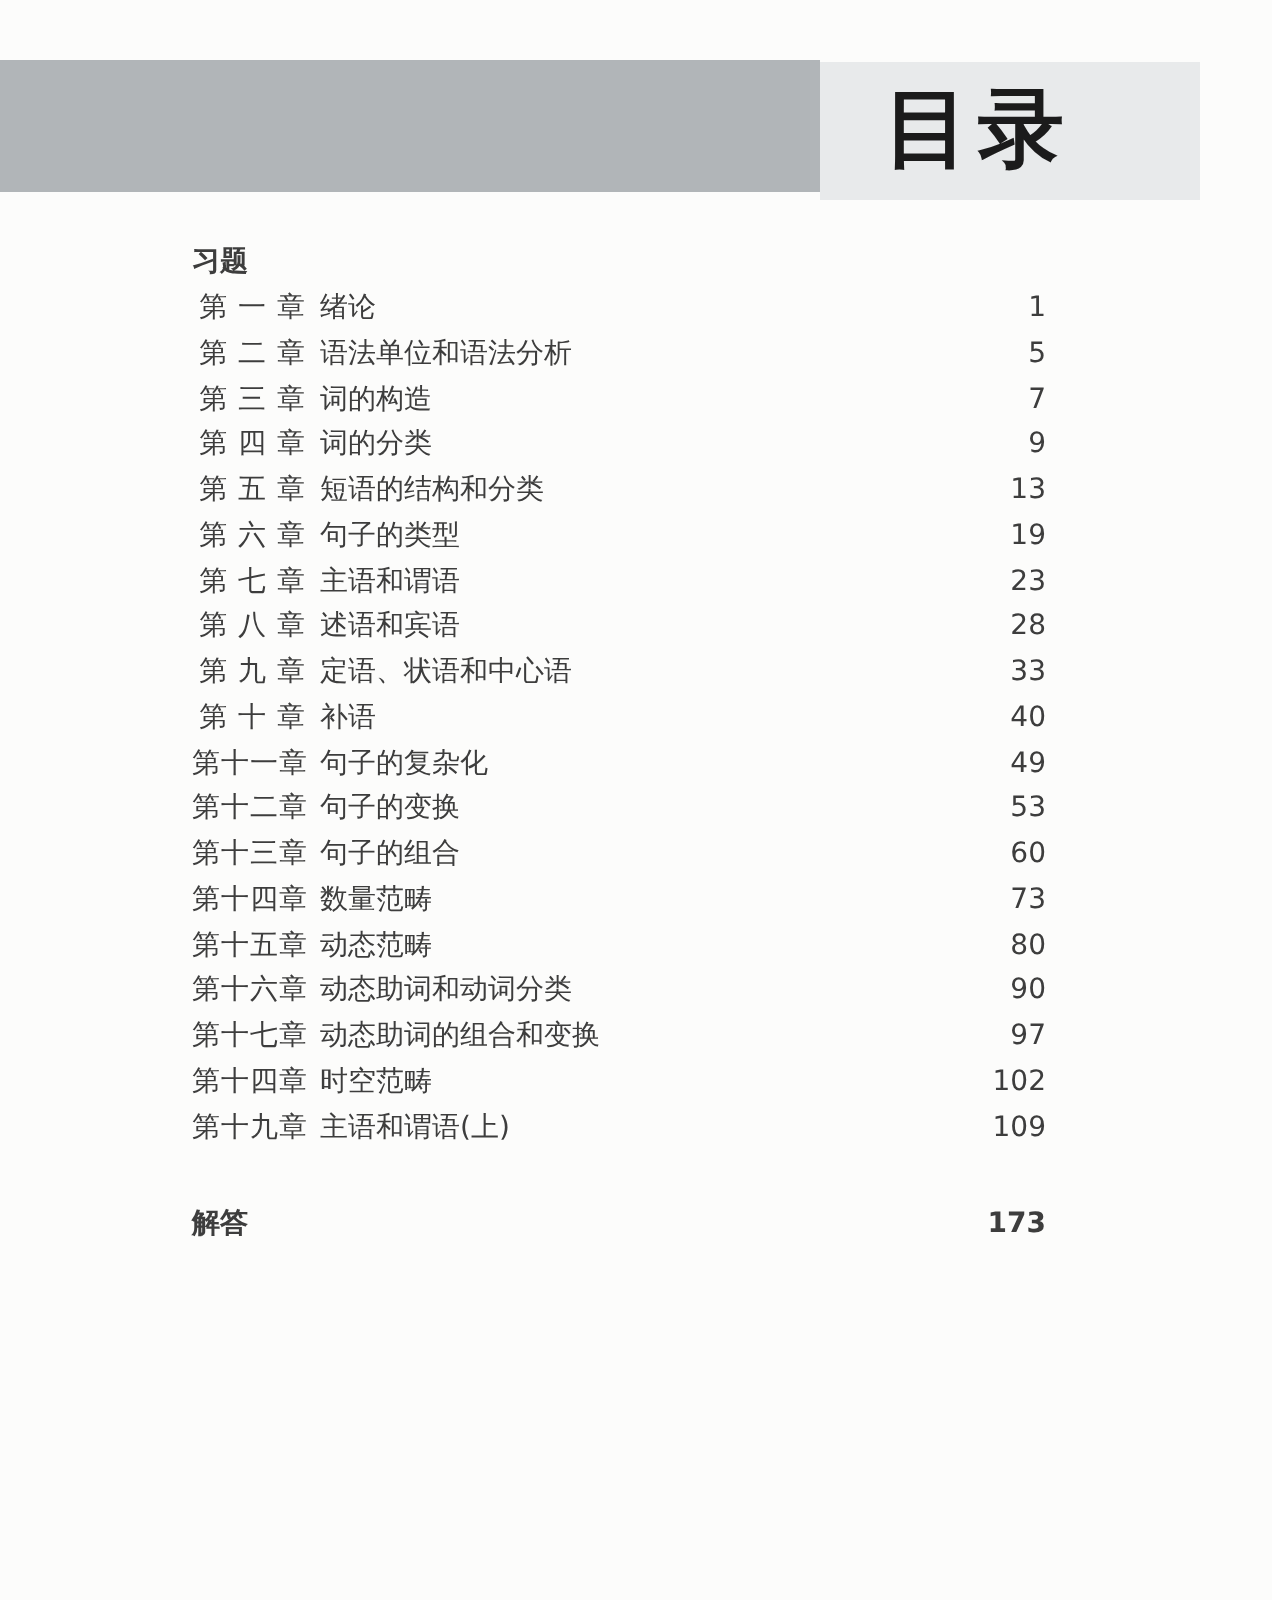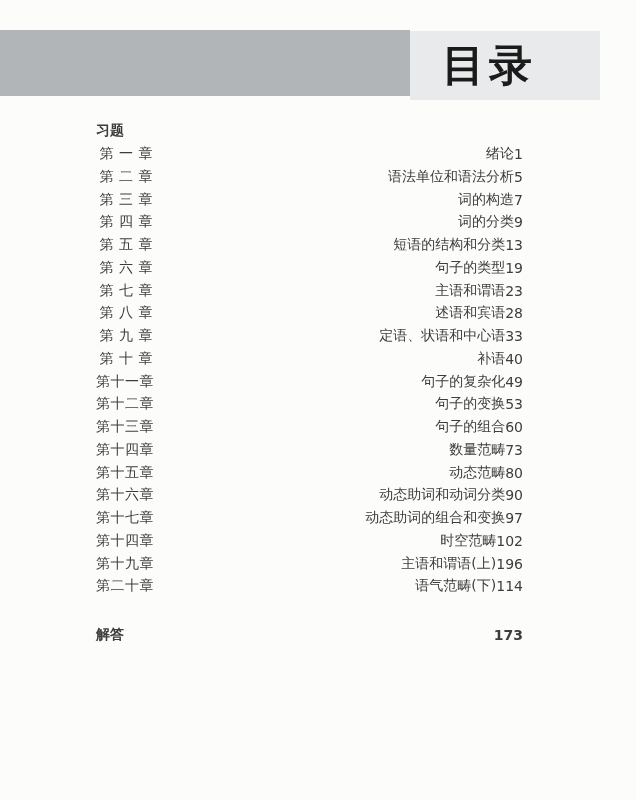--- a/index.html
+++ b/index.html
@@ -66,21 +66,20 @@
     flex: none;
     width: 57px;
     white-space: pre;
     letter-spacing: 0.5px;
     text-align: right;
   }
   .row .title {
     flex: 1 1 auto;
     margin-left: 7px;
     overflow: hidden;
-    text-align: right;
   }
   .row .page-num {
     flex: none;
     margin-left: auto;
     text-align: right;
   }
   .row.section {
     font-weight: 700;
   }
   .row.answers {
@@ -210,28 +209,23 @@
 
   <div class="row">
     <span class="chap">第十四章</span>
     <span class="title">时空范畴</span>
     <span class="page-num">102</span>
   </div>
 
   <div class="row">
     <span class="chap">第十九章</span>
     <span class="title">主语和谓语(上)</span>
-    <span class="page-num">196</span>
-  </div>
-
-  <div class="row">
-    <span class="chap">第二十章</span>
-    <span class="title">语气范畴(下)</span>
-    <span class="page-num">114</span>
-  </div>
+    <span class="page-num">109</span>
+  </div>
+
 </div>
 
     <div class="row section answers">
       <span class="label">解答</span>
       <span class="page-num">173</span>
     </div>
 
   </div>
 </div>
 

